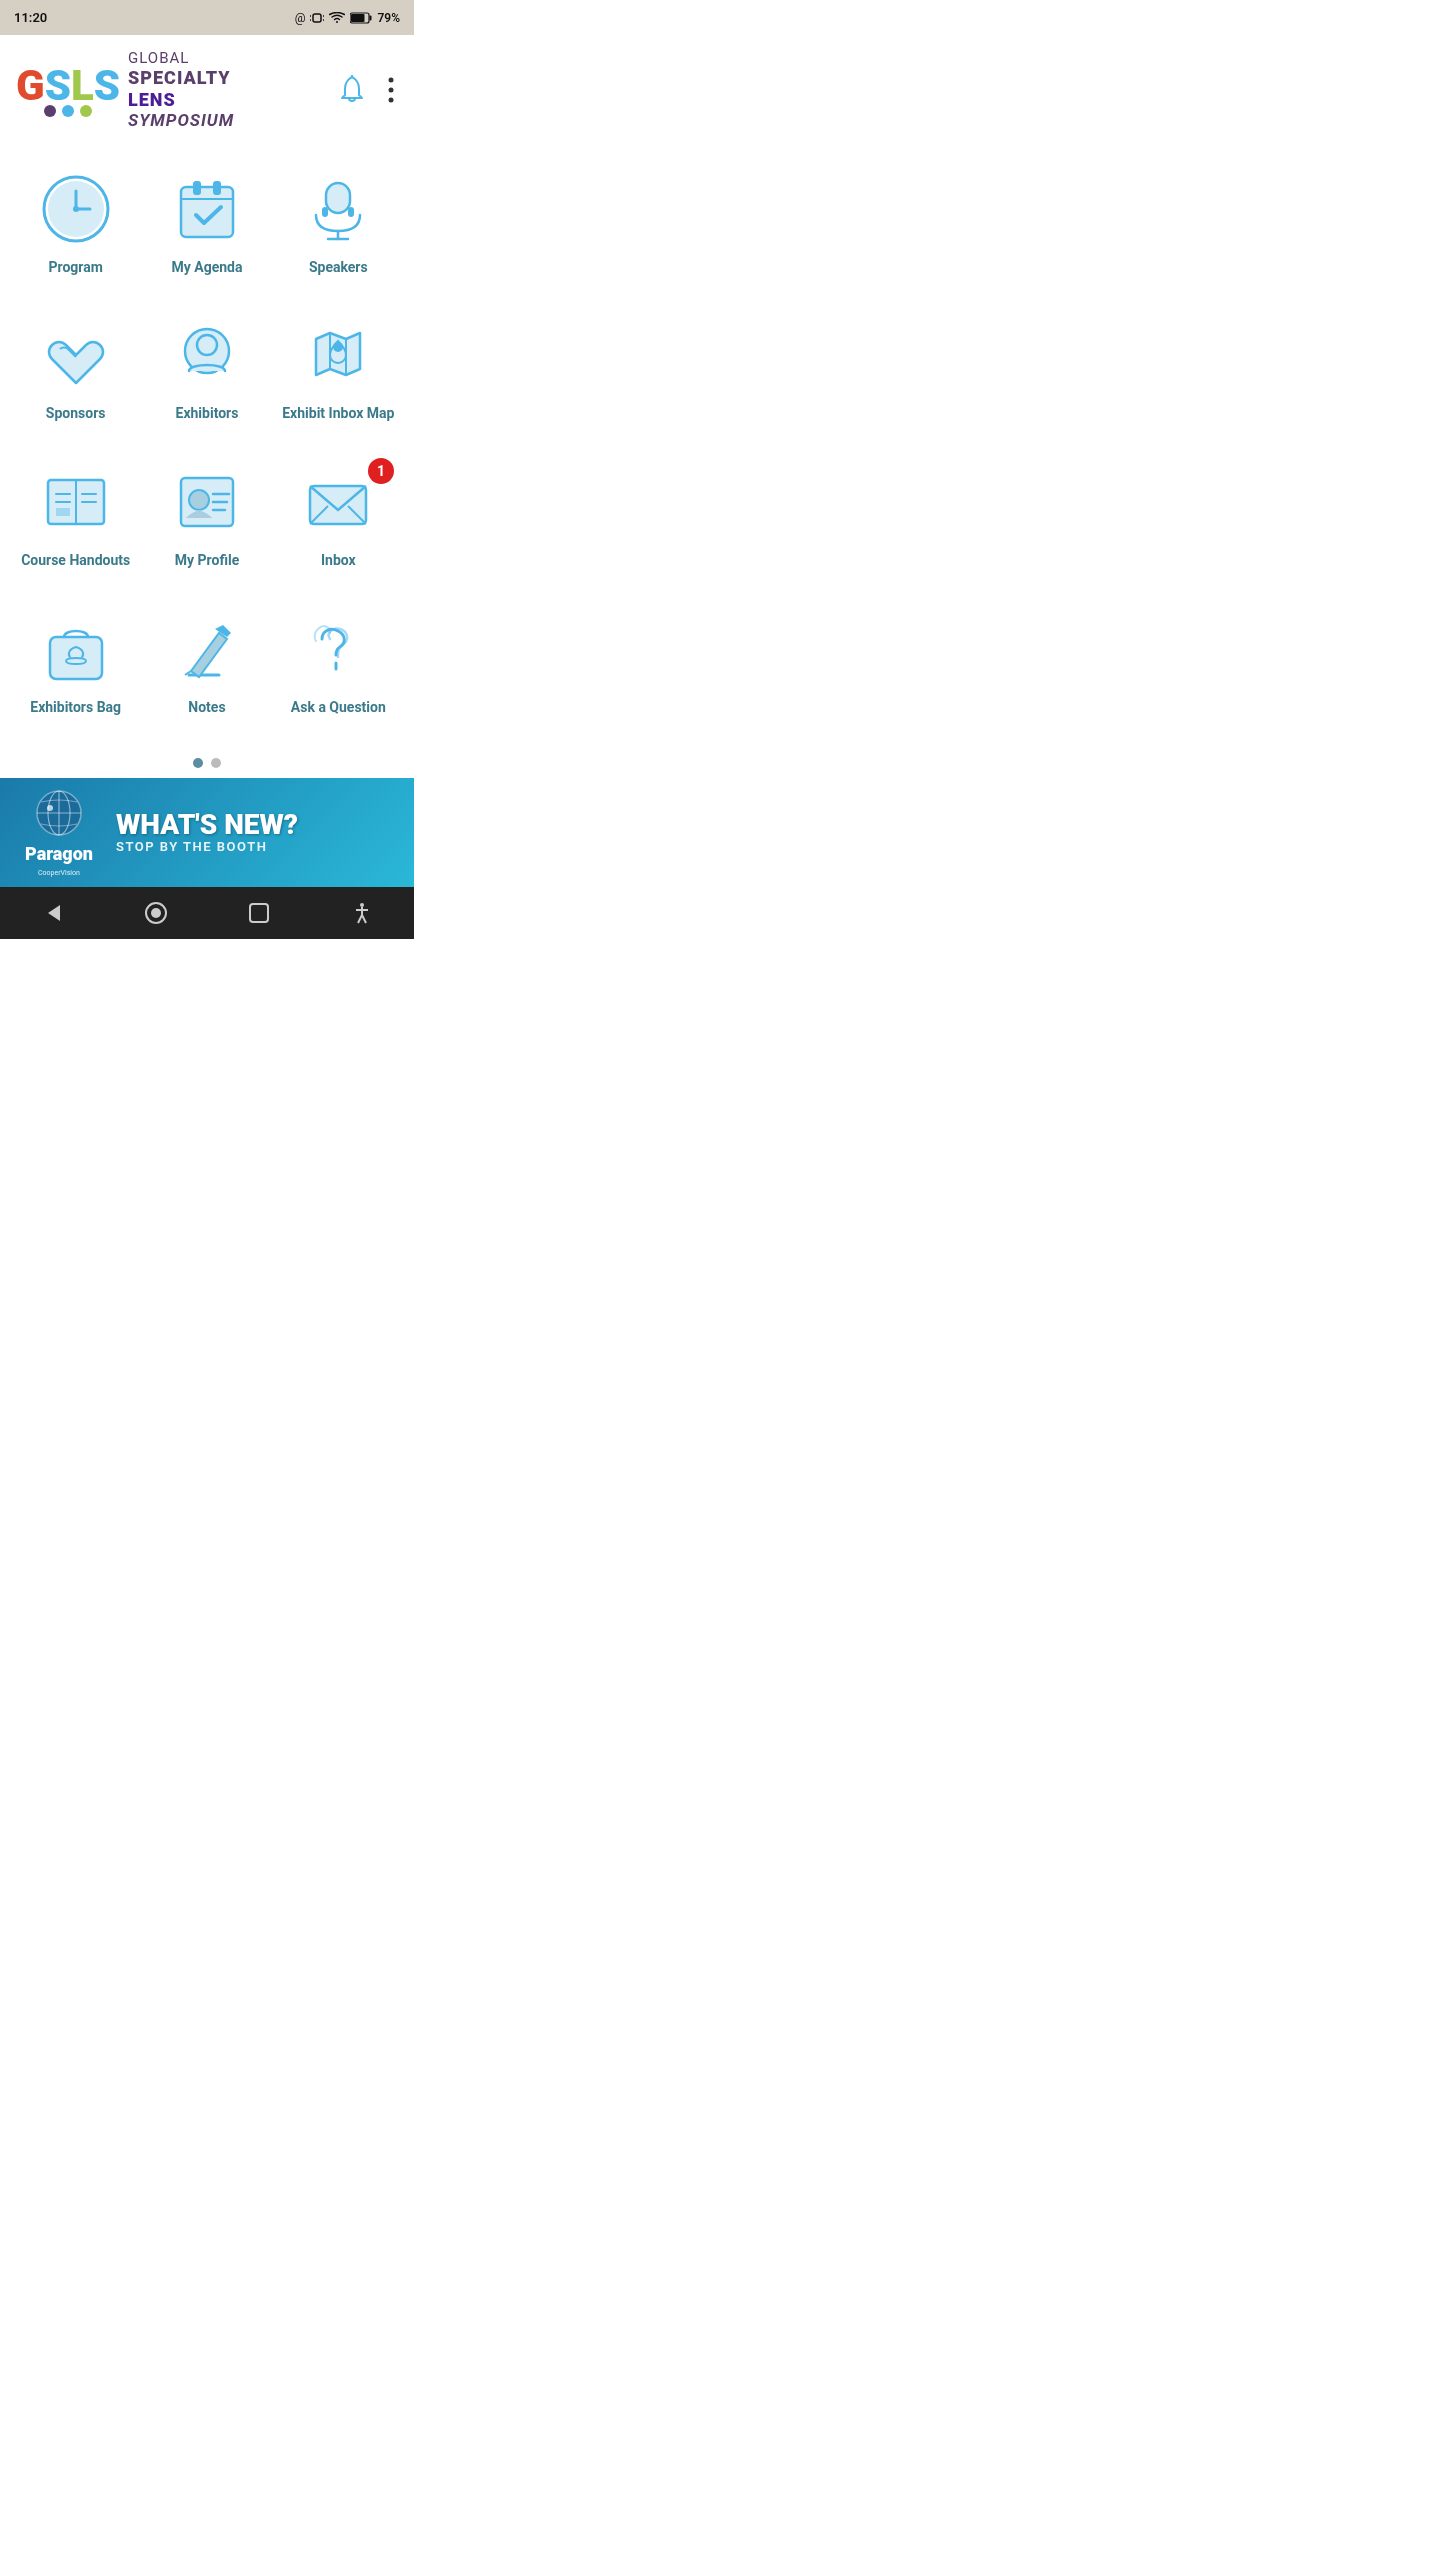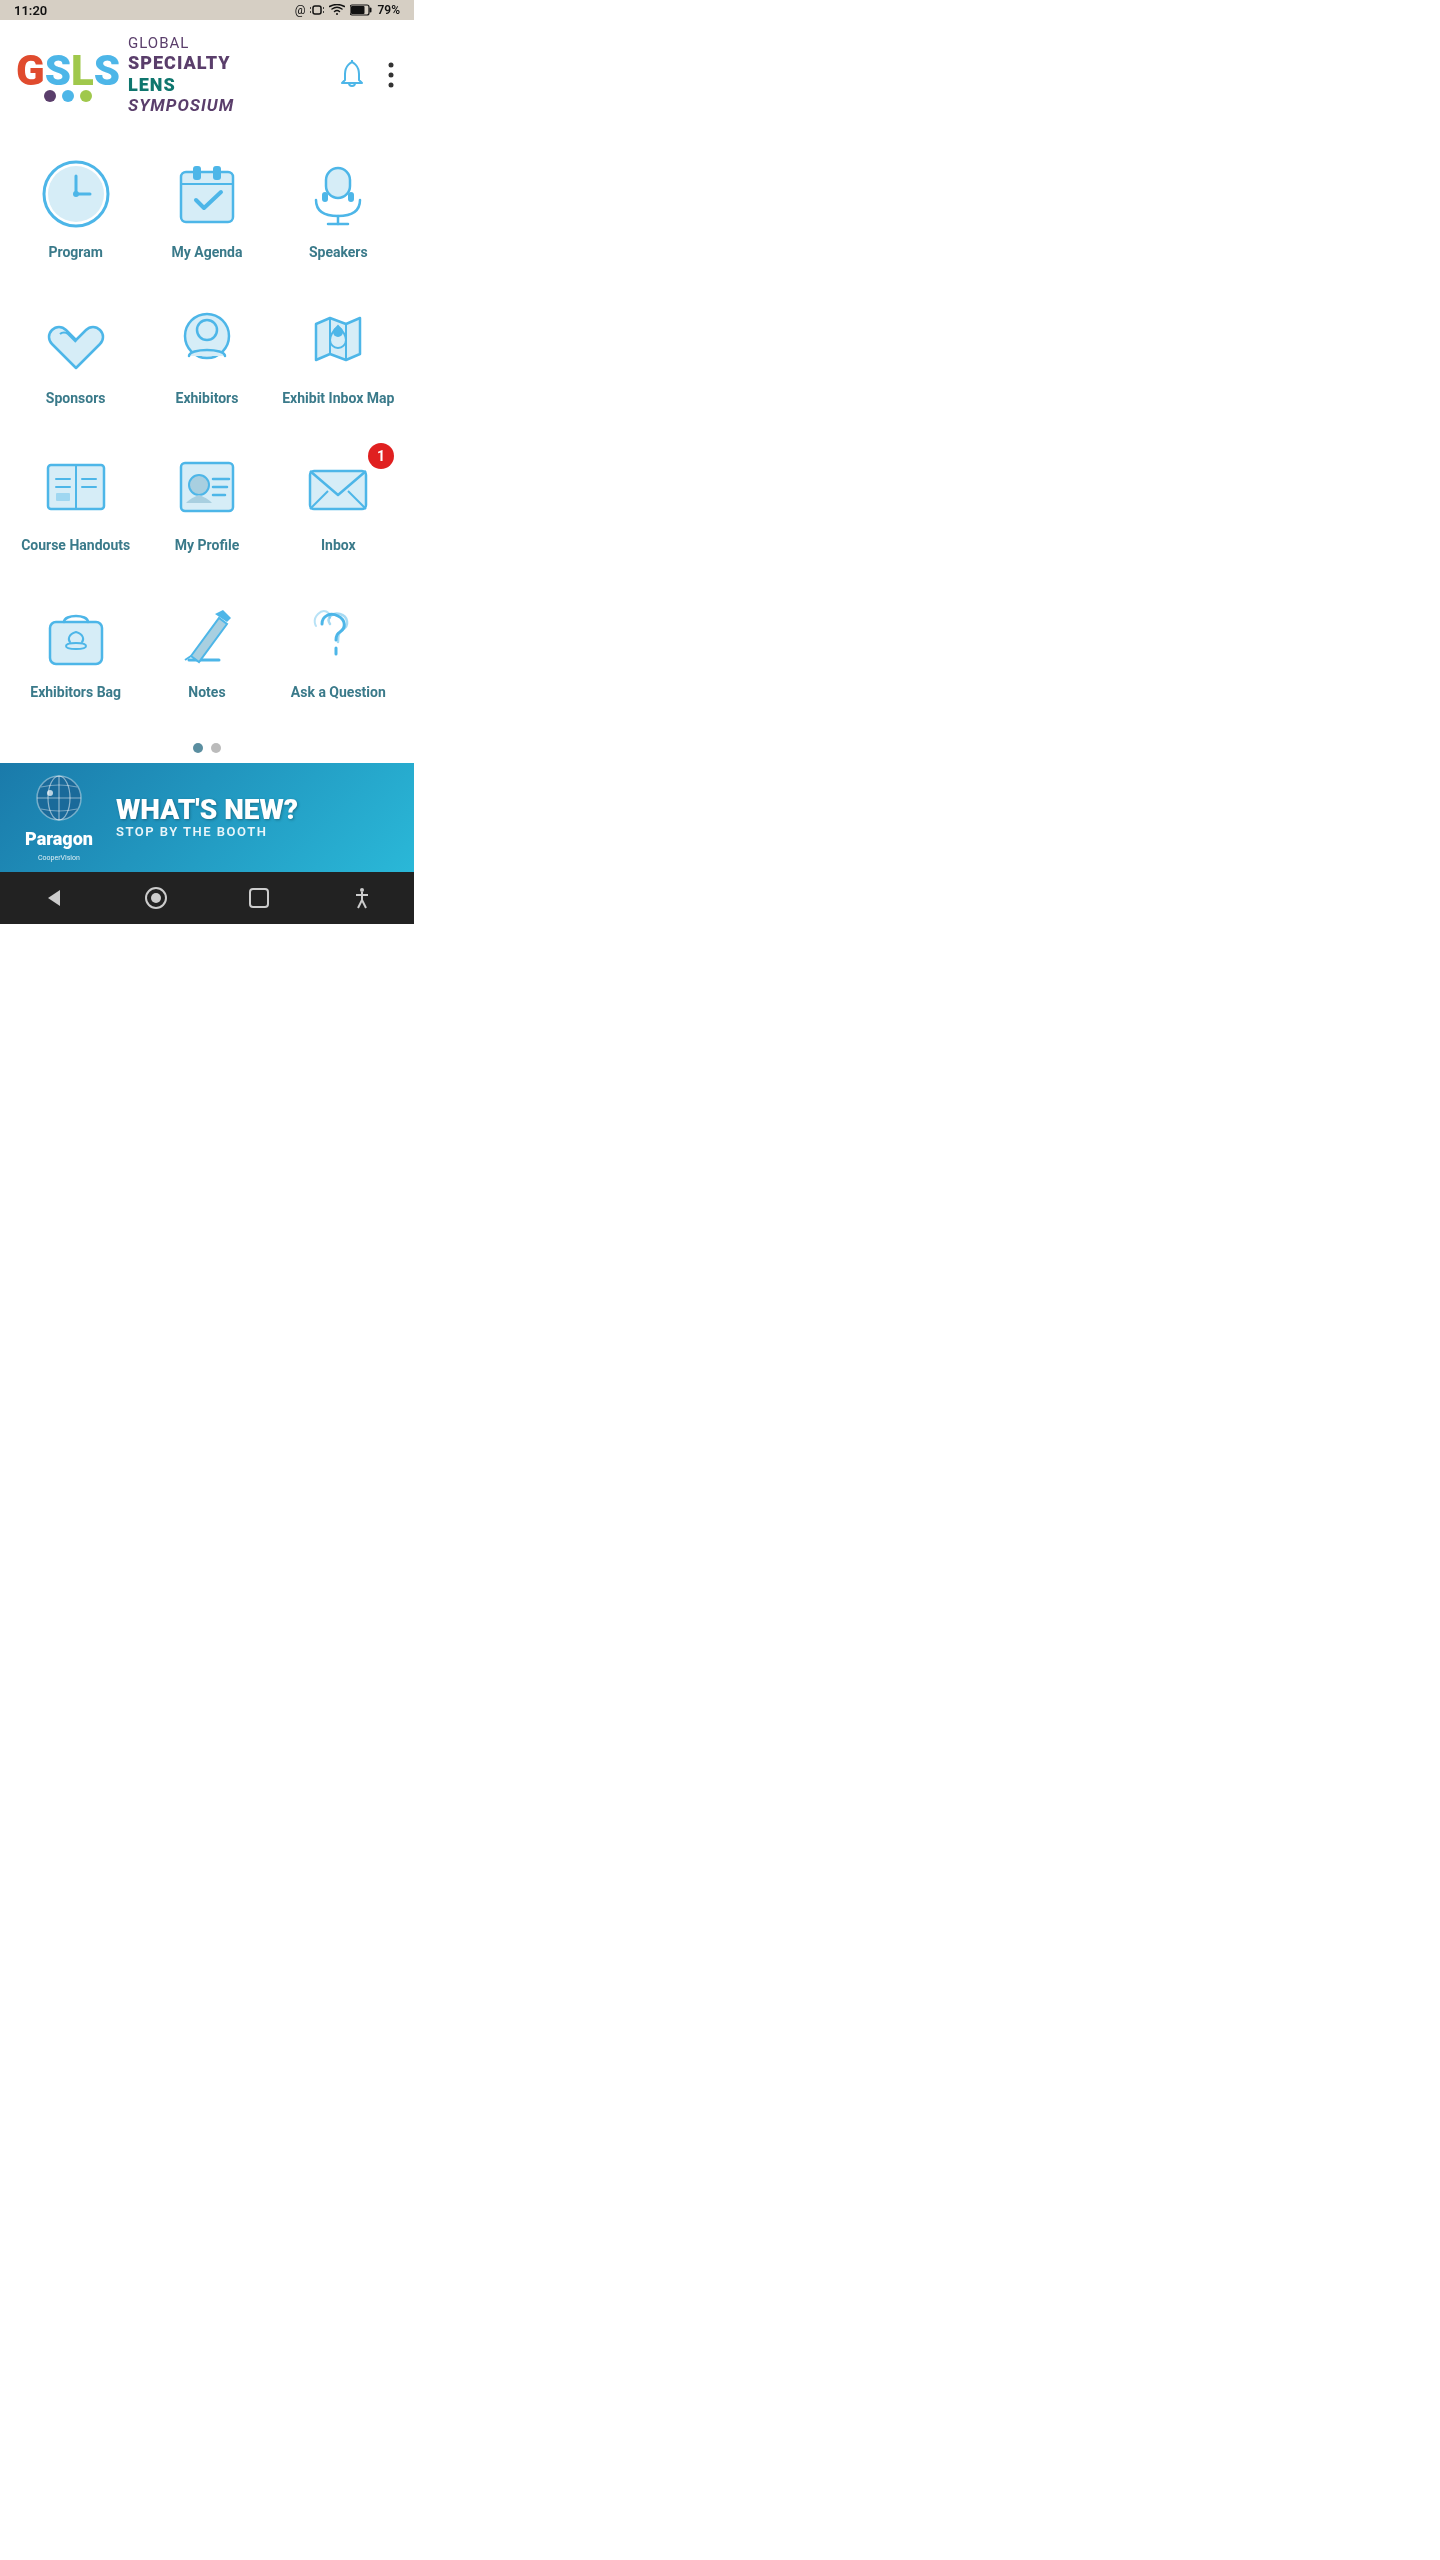--- a/index.html
+++ b/index.html
@@ -15,21 +15,21 @@
       overflow-x: hidden;
     }
 
     
     .status-bar {
       background: #d6cfc4;
       display: flex;
       justify-content: space-between;
       align-items: center;
       padding: 4px 14px;
-      height: 20px;
+      height: 35px;
     }
     .status-time {
       font-size: 13px;
       font-weight: 600;
       color: #111;
     }
     .status-icons {
       display: flex;
       align-items: center;
       gap: 5px;
@@ -66,21 +66,21 @@
     }
     .logo-text-specialty {
       font-size: 18px;
       font-weight: 900;
       color: #5a3e6b;
       letter-spacing: 1px;
     }
     .logo-text-lens {
       font-size: 18px;
       font-weight: 900;
-      color: #0f766e;
+      color: #4c1d95;
       letter-spacing: 1px;
     }
     .logo-text-symposium {
       font-size: 17px;
       font-weight: 700;
       color: #5a3e6b;
       letter-spacing: 1px;
       font-style: italic;
     }
     .header-actions {

